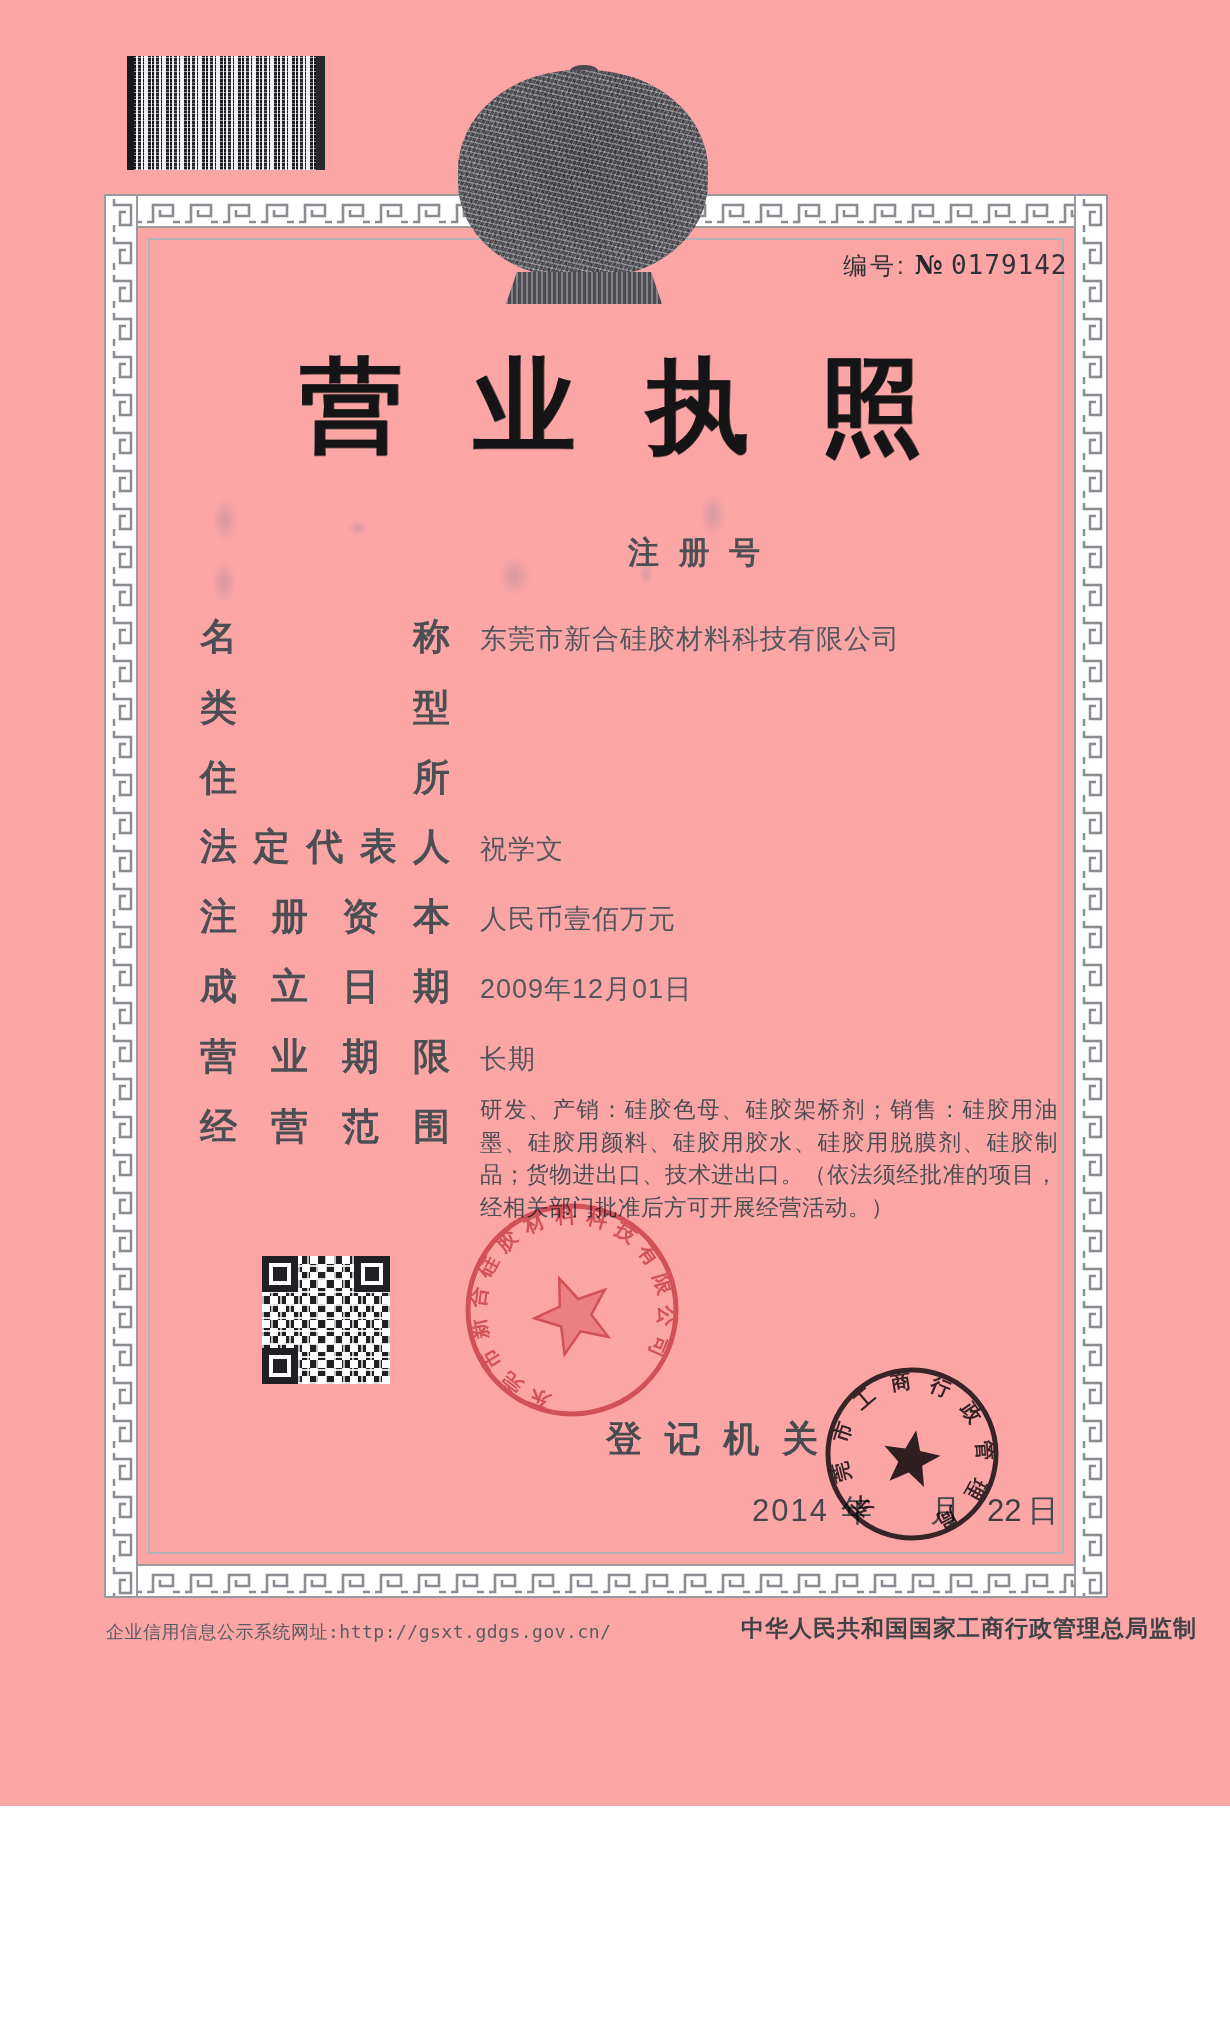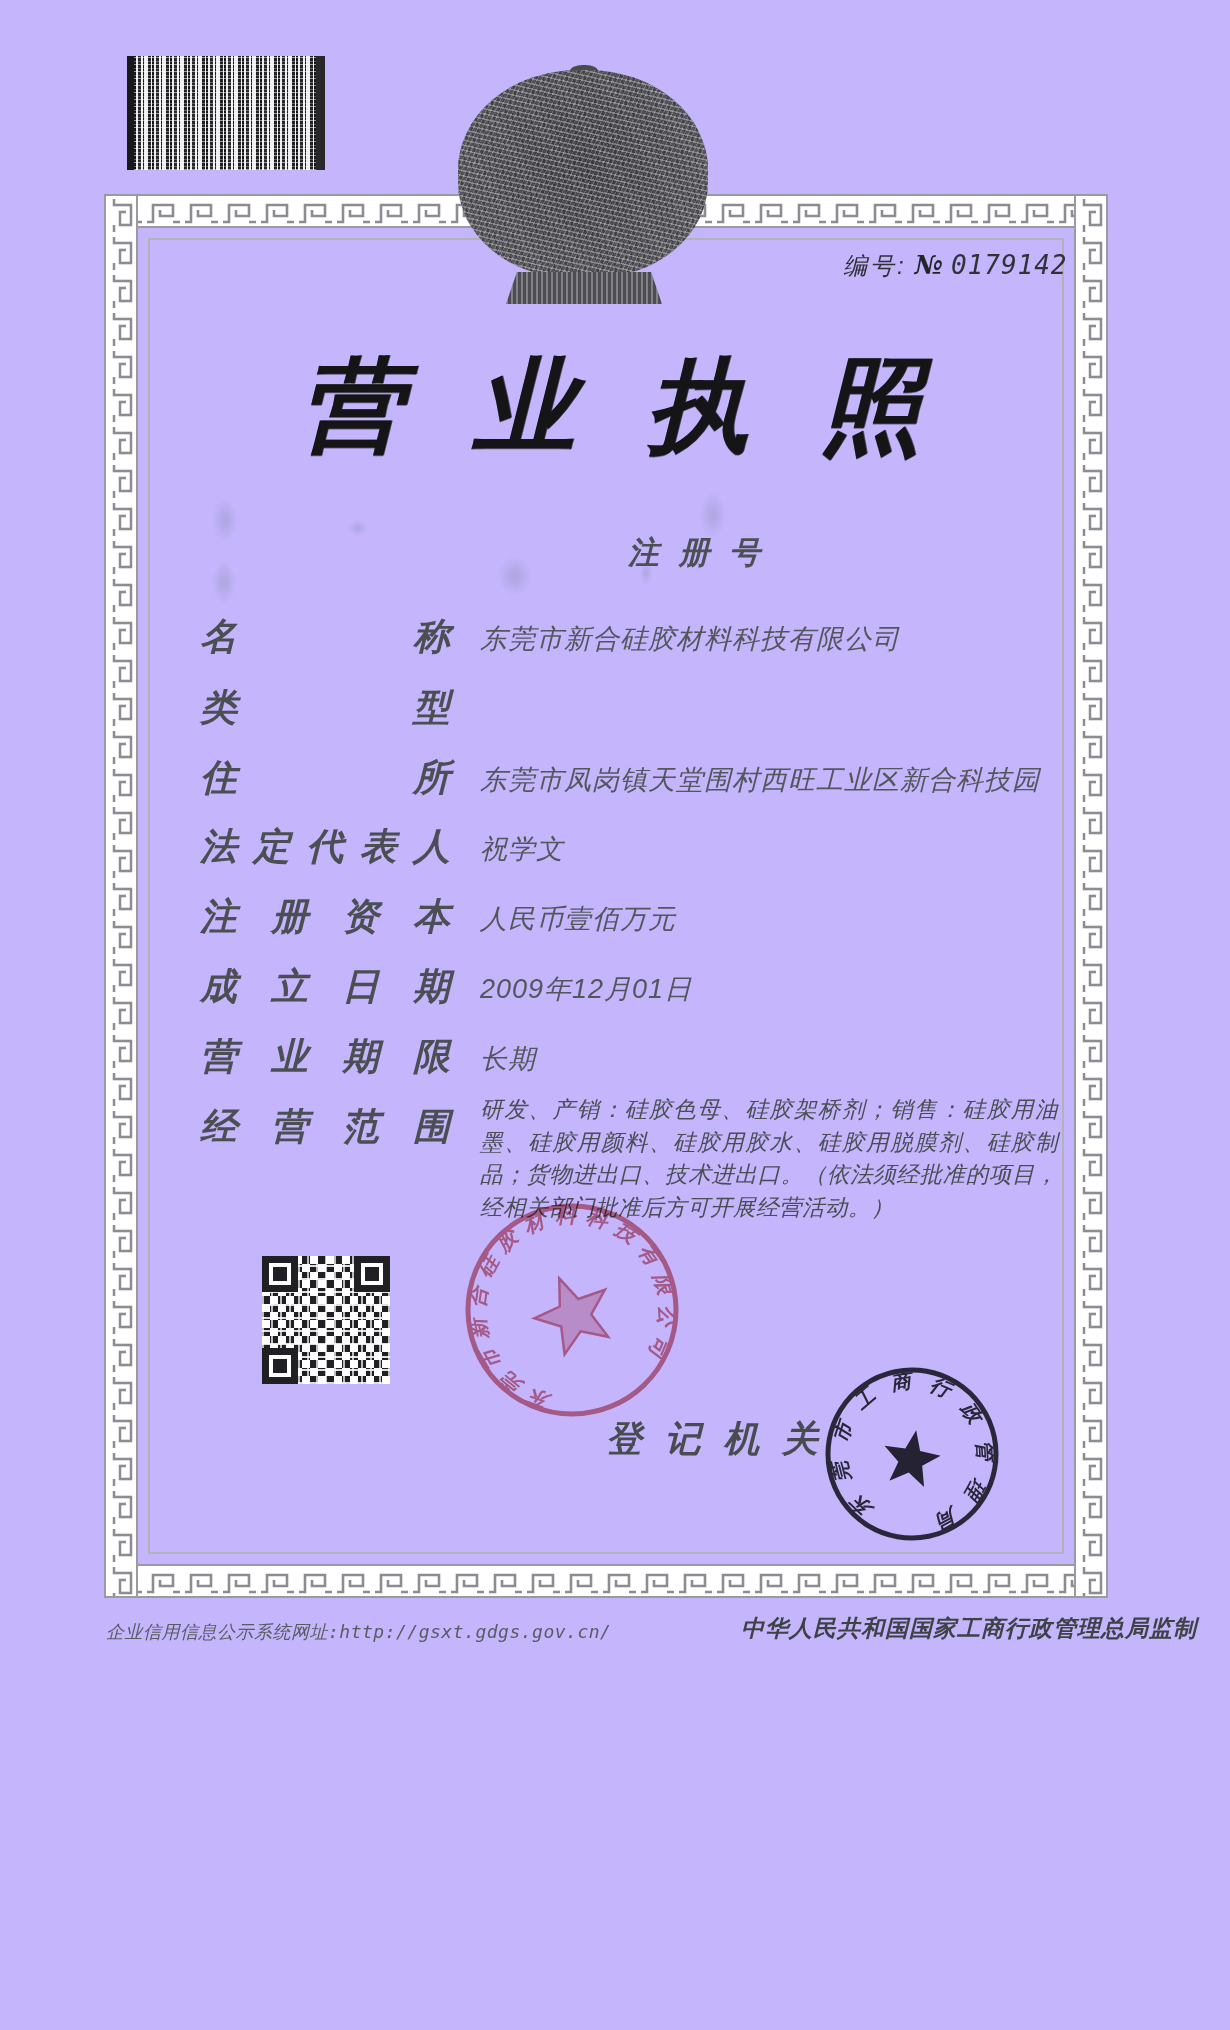--- a/index.html
+++ b/index.html
@@ -1,17 +1,17 @@
 <!DOCTYPE html>
 <html><head>
 <meta charset="utf-8">
 <style>
   html,body{margin:0;padding:0;background:#ffffff;}
-  .page{position:relative;width:1230px;height:2030px;background:#c4b5fd;overflow:hidden;
-        font-family:"Liberation Sans",sans-serif;color:#3a3d41;font-style:italic;}
+  .page{position:relative;width:1230px;height:1806px;background:#fca5a5;overflow:hidden;
+        font-family:"Liberation Sans",sans-serif;color:#3a3d41;}
 
   
   .barcode{position:absolute;left:127px;top:56px;width:182px;height:114px;z-index:2;
     border-left:7px solid #1b1b1e;border-right:9px solid #2a2a2e;
     background:repeating-linear-gradient(90deg,#17171a 0 2px,#e9e9ec 2px 4px,#2a2a2e 4px 7px,
       #f2f2f4 7px 9px,#1c1c20 9px 10px,#ececef 10px 14px,#222226 14px 17px,#f4f4f6 17px 18px);
     filter:blur(.35px) contrast(1.02);}
   .barcode::after{content:"";position:absolute;inset:0;
     background:repeating-linear-gradient(0deg,rgba(255,255,255,.55) 0 1px,transparent 1px 3px,
       rgba(255,255,255,.3) 3px 4px,transparent 4px 7px);}
@@ -188,21 +188,20 @@
         <div class="lbl">
           <span>类</span>
           <span>型</span>
         </div>
       </div>
       <div class="row" style="top: 753px;">
         <div class="lbl">
           <span>住</span>
           <span>所</span>
         </div>
-        <div class="val">东莞市凤岗镇天堂围村西旺工业区新合科技园</div>
       </div>
       <div class="row" style="top: 822px;">
         <div class="lbl">
           <span>法</span>
           <span>定</span>
           <span>代</span>
           <span>表</span>
           <span>人</span>
         </div>
         <div class="val">祝学文</div>
@@ -245,20 +244,23 @@
       </div>
     </div>
 
   <div class="issuer" id="issuerLabel">
       <span>登</span>
       <span>记</span>
       <span>机</span>
       <span>关</span>
     </div>
 
+  <div class="daterow">
+    <span class="y">2014</span><span class="u1">年</span><span class="u2">月</span><span class="d">22</span><span class="u3">日</span>
+  </div>
 
   <div class="qr">
     <div class="f tl"></div>
     <div class="f tr"></div>
     <div class="f bl"></div>
   </div>
 
   <svg class="stamp stamp-red" width="240" height="240" viewBox="-120 -120 240 240">
     <circle cx="0" cy="0" r="104" fill="none" stroke="#cf6b77" stroke-width="5"></circle>
     <path id="arcR" d="M-50.5,72.1 A88,88 0 1 1 50.5,72.1" fill="none"></path>

